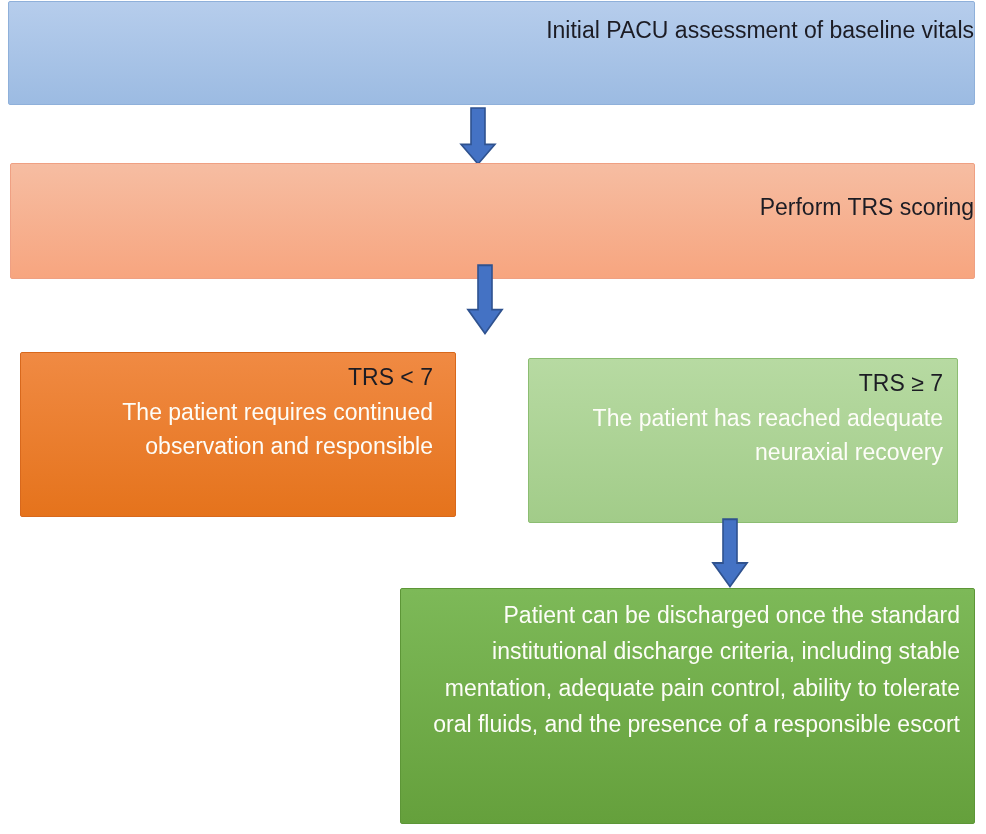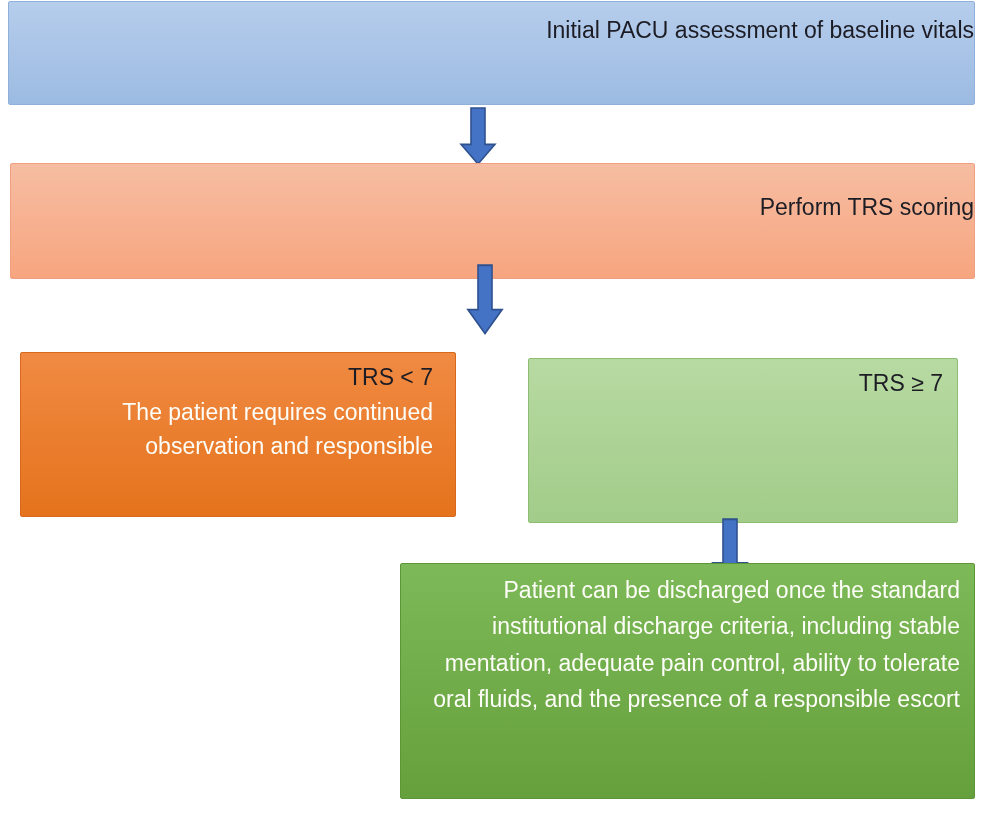--- a/index.html
+++ b/index.html
@@ -57,21 +57,21 @@
   .box-lightgreen {
     left: 528px; top: 350px; width: 430px; height: 165px;
     background: linear-gradient(to bottom, var(--lightgreen-top, #b7daa2), var(--lightgreen-bottom, #a2cc89));
     border: 1px solid var(--lightgreen-border, #8cbd72);
     padding: 7px 14px 0 14px;
     margin-top: 8px;
   }
 
   
   .box-green {
-    left: 400px; top: 563px; width: 575px; height: 236px;
+    left: 400px; top: 588px; width: 575px; height: 236px;
     background: linear-gradient(to bottom, var(--green-top, #7db958), var(--green-bottom, #65a03c));
     border: 1px solid var(--green-border, #5d9637);
     padding: 8px 14px 0 14px;
   }
   .box-green .box-text { line-height: 1.58; font-size: 23px; }
 
   .arrow {
     position: absolute;
     display: block;
   }
@@ -106,20 +106,21 @@
     <polygon points="12,1 26,1 26,38 36,38 19,58 2,38 12,38"></polygon>
   </svg>
 
   <div class="box box-orange">
     <div class="box-text dark-text">TRS &lt; 7</div>
     <div class="box-text white-text">The patient requires continued observation and responsible</div>
   </div>
 
   <div class="box box-lightgreen">
     <div class="box-text dark-text">TRS ≥ 7</div>
+    <div class="box-text white-text">The patient has reached adequate neuraxial recovery</div>
   </div>
 
   <svg class="arrow arrow-3" viewBox="0 0 38 60" preserveAspectRatio="none">
     <polygon points="12,1 26,1 26,38 36,38 19,58 2,38 12,38"></polygon>
   </svg>
 
   <div class="box box-green">
     <div class="box-text white-text">Patient can be discharged once the standard institutional discharge criteria, including stable mentation, adequate pain control, ability to tolerate oral fluids, and the presence of a responsible escort</div>
   </div>
 

